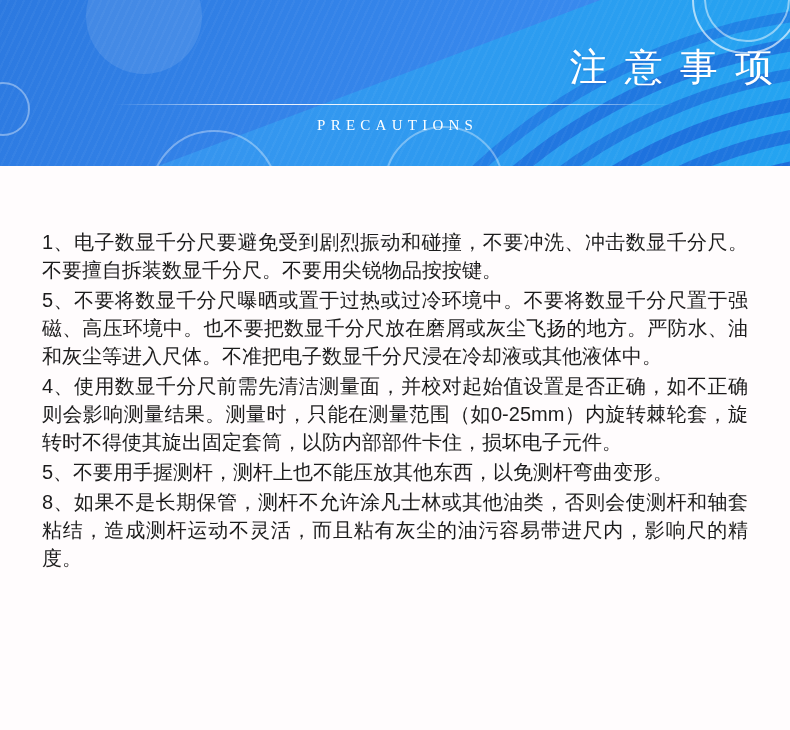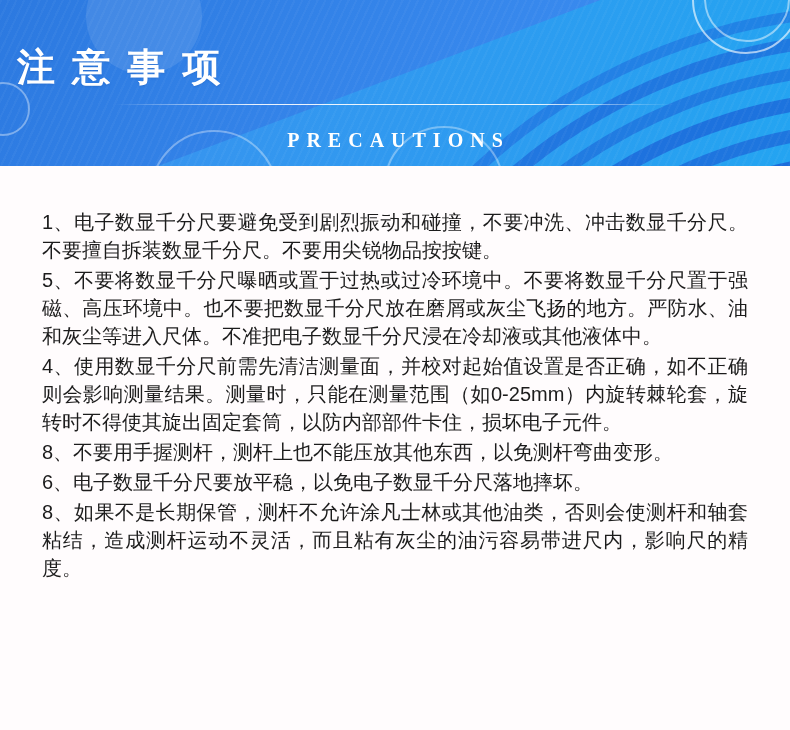--- a/index.html
+++ b/index.html
@@ -38,52 +38,53 @@
   }
   .ring { position: absolute; border-radius: 50%; border: 2px solid rgba(255,255,255,0.38); }
   .ring-left        { left: -24px; top: 82px;  width: 54px;  height: 54px; }
   .ring-tr-outer    { left: 692px; top: -54px; width: 108px; height: 108px; border-color: rgba(255,255,255,0.62); }
   .ring-tr-inner    { left: 704px; top: -44px; width: 86px;  height: 86px;  border-color: rgba(255,255,255,0.48); }
   .ring-bc-1        { left: 150px; top: 130px; width: 128px; height: 128px; border-color: rgba(255,255,255,0.35); }
   .ring-bc-2        { left: 384px; top: 126px; width: 120px; height: 120px; border-color: rgba(255,255,255,0.35); }
   .header-text { position: relative; z-index: 3; }
   .title {
     margin-top: 42px;
-    text-align: left;
+    text-align: right;
     font-size: 38px;
-    font-weight: bold;
+    font-weight: normal;
     color: #ffffff;
     letter-spacing: 0.45em;
     text-indent: 0.45em;
     text-shadow: 0 1px 2px rgba(20,70,160,0.25);
   }
   .divider {
     width: 560px; height: 1px;
     margin: 11px auto 0;
     background: linear-gradient(90deg,
       rgba(255,255,255,0) 0%, rgba(255,255,255,0.9) 25%,
       rgba(255,255,255,0.9) 75%, rgba(255,255,255,0) 100%);
   }
   .subtitle {
-    margin-top: 24px;
+    margin-top: 12px;
     text-align: center;
     font-family: "Liberation Serif", serif;
-    font-size: 20px;
-    font-weight: bold;
+    font-size: 15px;
+    font-weight: normal;
     color: #ffffff;
     letter-spacing: 0.35em;
     text-indent: 0.35em;
   }
   
   .content {
     padding: 42px 42px 0 42px;
     font-size: 20px;
     line-height: 28px;
     color: #1c1c1c;
     text-align: justify;
+    margin-top: 20px;
   }
   .content p { margin: 0 0 2px 0; }
 </style>
 </head>
 <body>
 
 <div class="page">
 
   <header class="header">
     <div class="dark-panel"></div>
@@ -109,18 +110,17 @@
       <h1 class="title">注意事项</h1>
       <div class="divider"></div>
       <div class="subtitle">PRECAUTIONS</div>
     </div>
   </header>
 
   <main class="content">
     <p>1、电子数显千分尺要避免受到剧烈振动和碰撞，不要冲洗、冲击数显千分尺。不要擅自拆装数显千分尺。不要用尖锐物品按按键。</p>
     <p>5、不要将数显千分尺曝晒或置于过热或过冷环境中。不要将数显千分尺置于强磁、高压环境中。也不要把数显千分尺放在磨屑或灰尘飞扬的地方。严防水、油和灰尘等进入尺体。不准把电子数显千分尺浸在冷却液或其他液体中。</p>
     <p>4、使用数显千分尺前需先清洁测量面，并校对起始值设置是否正确，如不正确则会影响测量结果。测量时，只能在测量范围（如0-25mm）内旋转棘轮套，旋转时不得使其旋出固定套筒，以防内部部件卡住，损坏电子元件。</p>
-    <p>8、不要用手握测杆，测杆上也不能压放其他东西，以免测杆弯曲变形。</p>
-    <p>6、电子数显千分尺要放平稳，以免电子数显千分尺落地摔坏。</p>
+    <p>5、不要用手握测杆，测杆上也不能压放其他东西，以免测杆弯曲变形。</p>
     <p>8、如果不是长期保管，测杆不允许涂凡士林或其他油类，否则会使测杆和轴套粘结，造成测杆运动不灵活，而且粘有灰尘的油污容易带进尺内，影响尺的精度。</p>
   </main>
 
 </div>
 
 </body></html>

